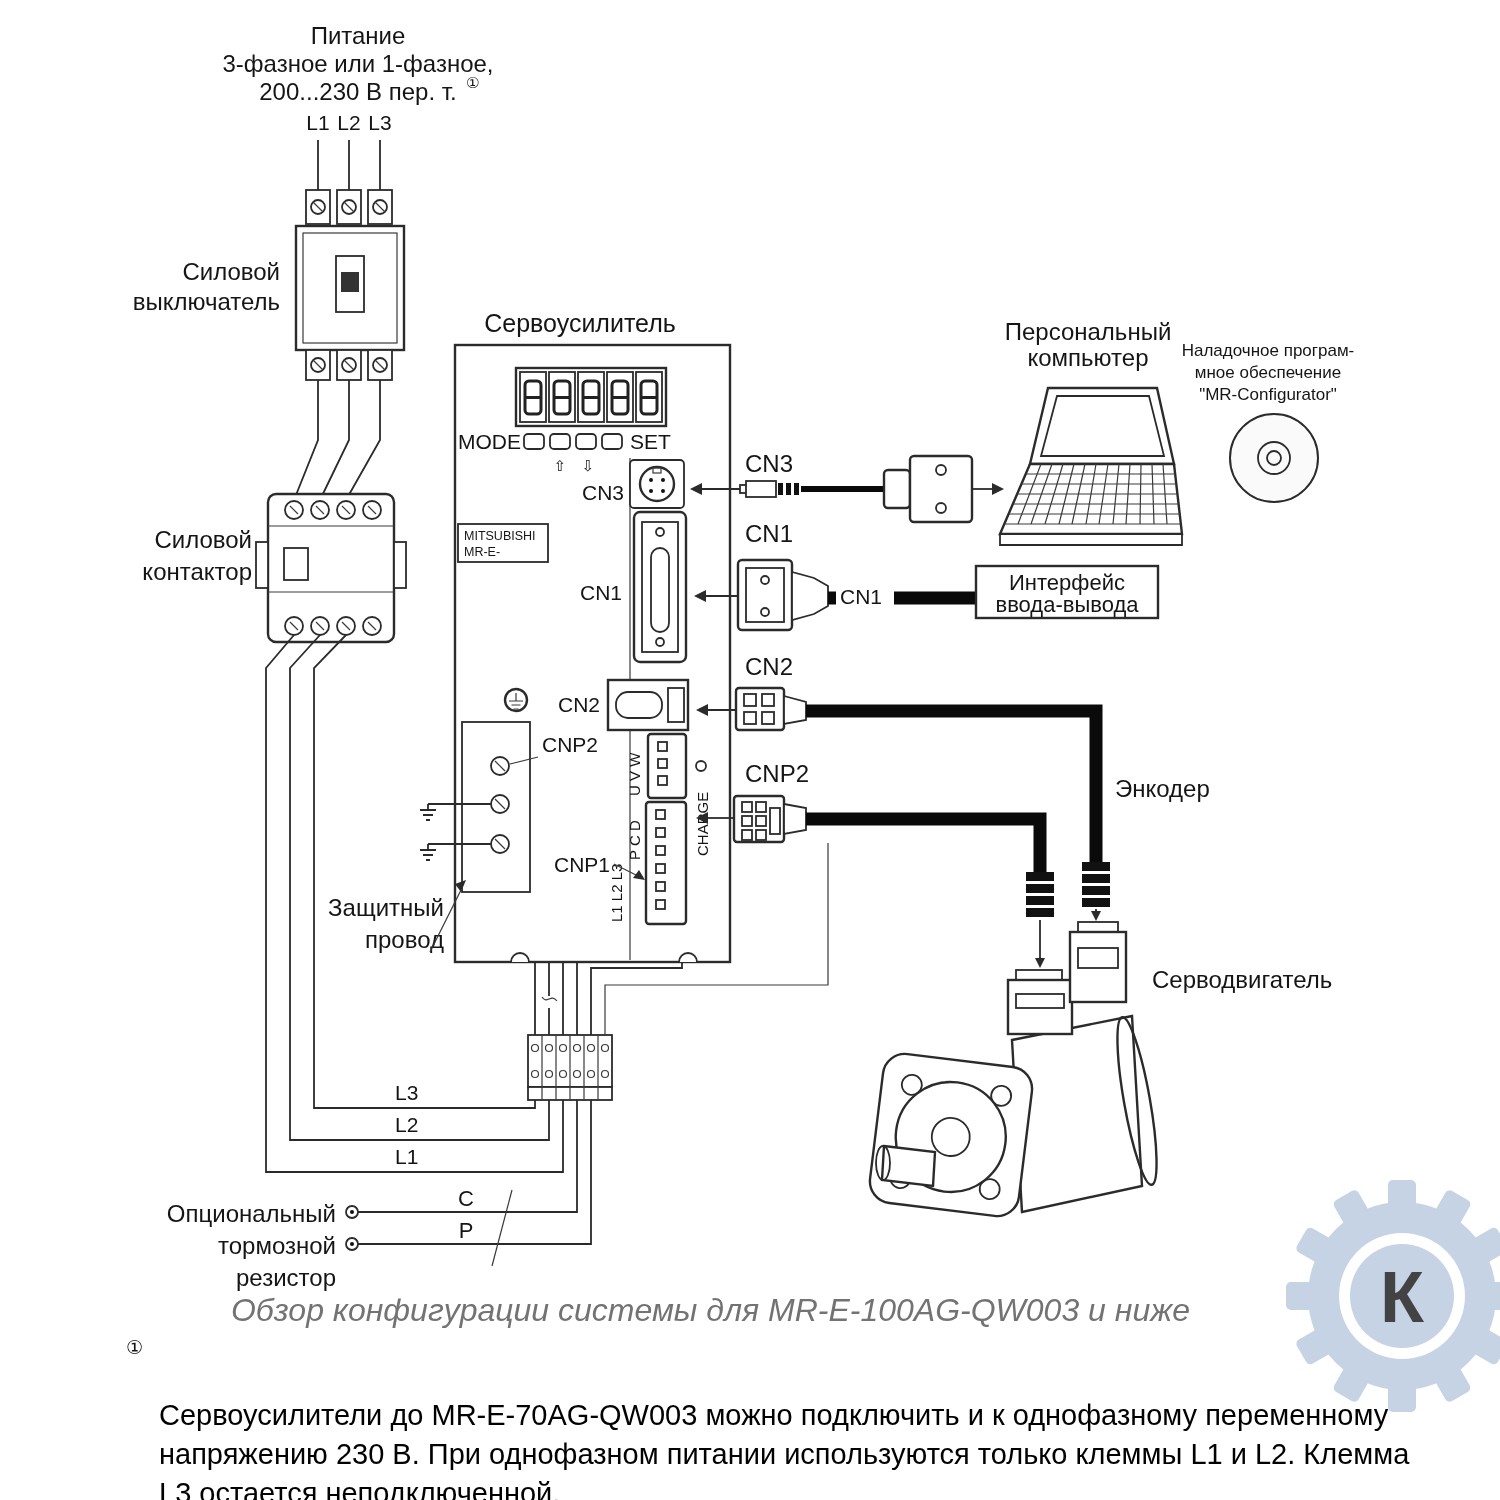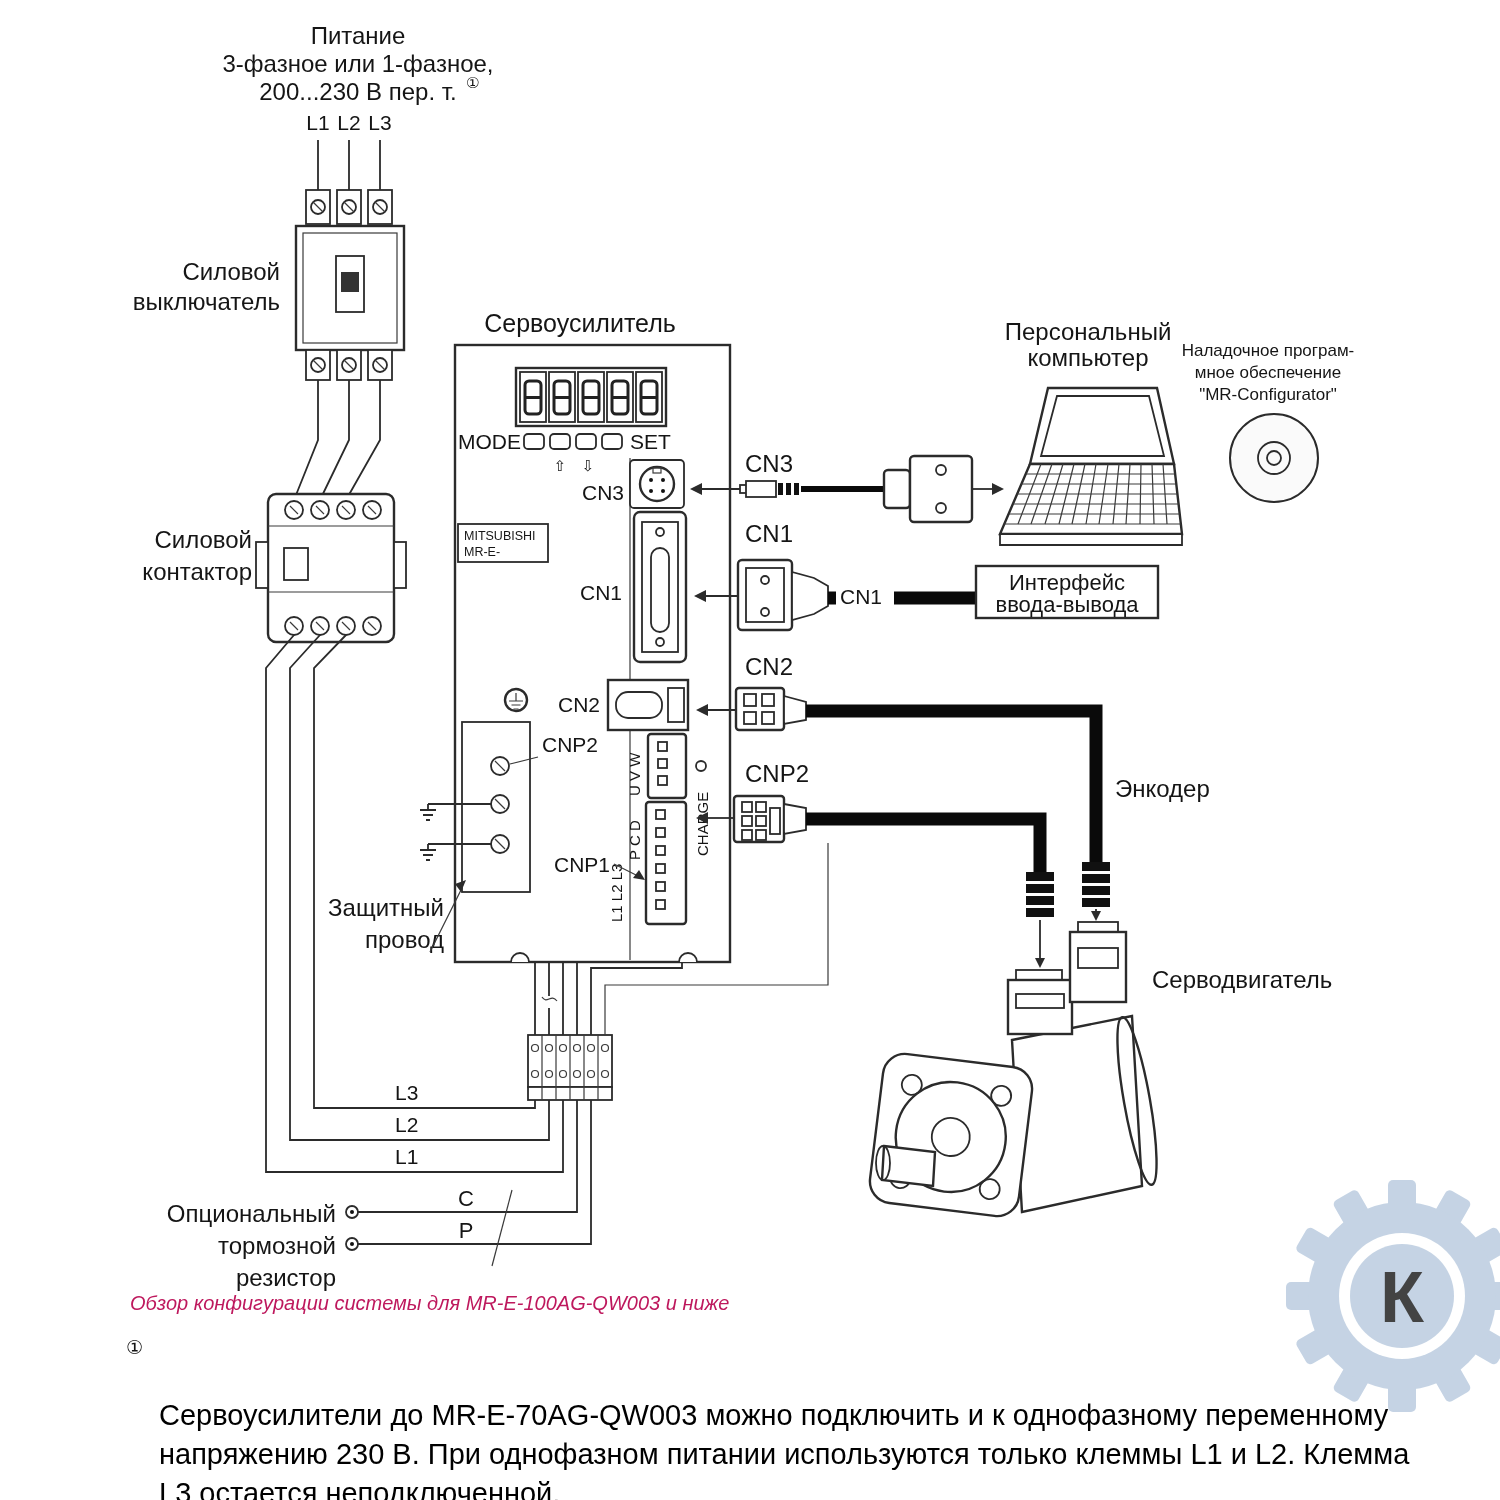--- a/index.html
+++ b/index.html
@@ -11,22 +11,22 @@
   .mid{text-anchor:middle}.end{text-anchor:end}
   .s{fill:none;stroke:#2b2b2b;stroke-width:1.8}
   .s2{fill:none;stroke:#2b2b2b;stroke-width:2.4}
   .sw{fill:#fff;stroke:#2b2b2b;stroke-width:1.8}
   .sw2{fill:#fff;stroke:#2b2b2b;stroke-width:2.4}
   .th{fill:none;stroke:#3a3a3a;stroke-width:1.2}
   .cab{fill:none;stroke:#0a0a0a;stroke-width:13}
   .blk{fill:#111;stroke:none}
   .ah{fill:#2b2b2b;stroke:none}
   .dk{fill:#333;stroke:none}
-  .caption{position:absolute;left:130px;top:1292px;width:1060px;text-align:left;
-           font-size:20px;font-style:italic;color:#be185d;}
+  .caption{position:absolute;left:130px;top:1292px;width:1060px;text-align:right;
+           font-size:32px;font-style:italic;color:#737373;}
   .fn-mark{position:absolute;left:126px;top:1336px;font-size:19px;color:#151515;}
   .fn-text{position:absolute;left:159px;top:1356px;width:1275px;font-size:29px;
            line-height:1.34;color:#000000;margin-top:40px;}
 </style>
 </head>
 <body>
 
 <div class="page">
 
 <svg width="1500" height="1500" viewBox="0 0 1500 1500">

